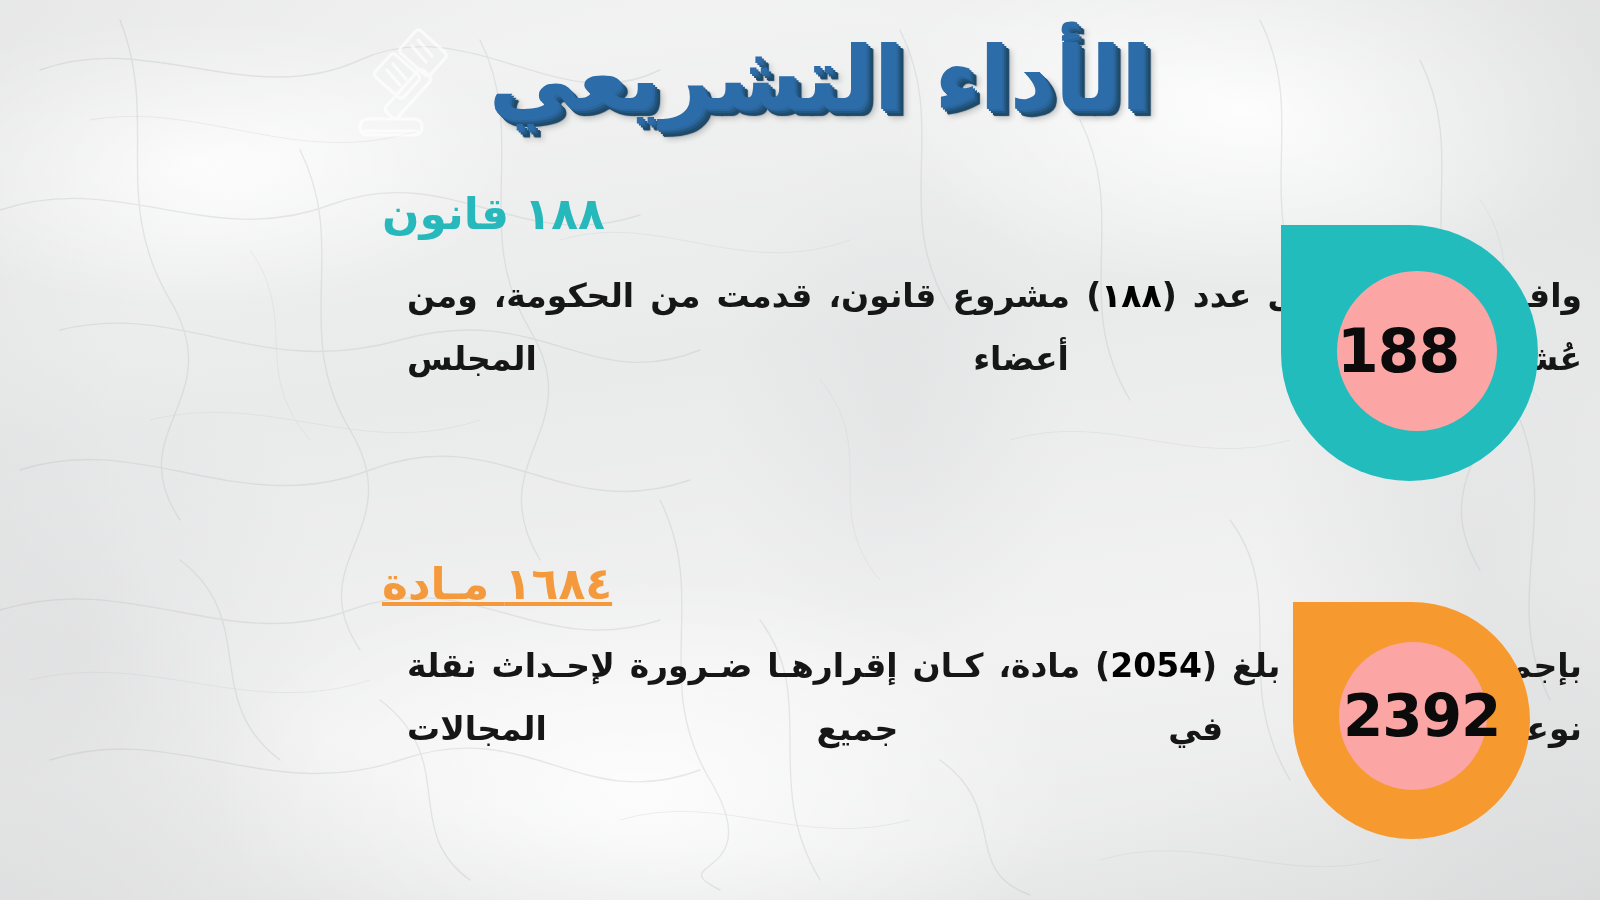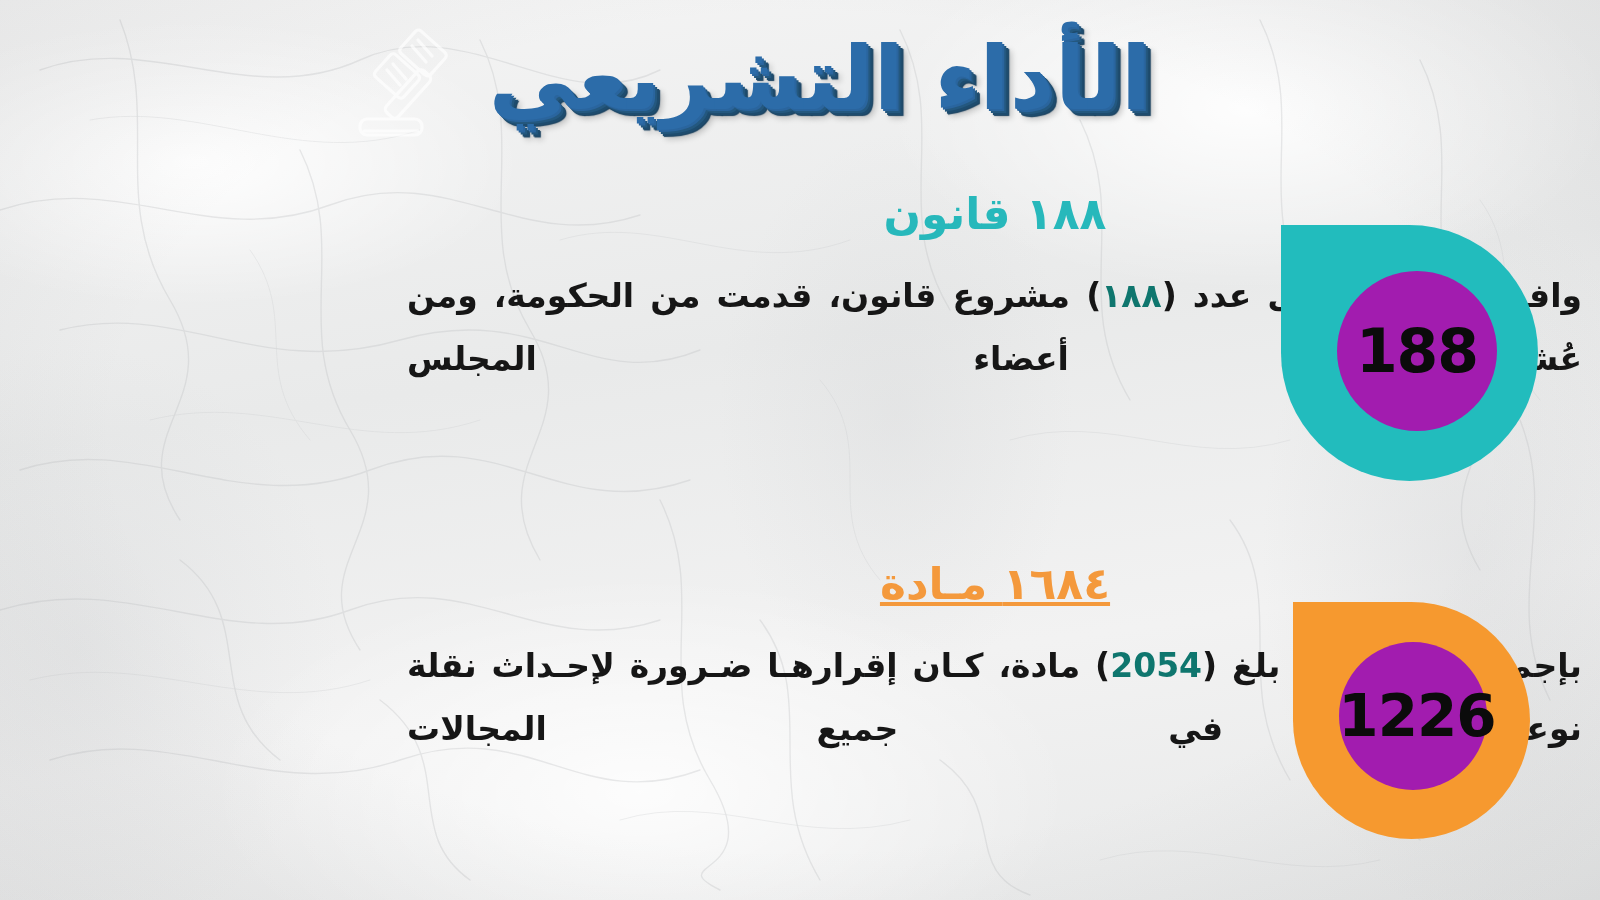--- a/index.html
+++ b/index.html
@@ -103,23 +103,23 @@
     right: 0;
     left: 0;
   }
 
   .stat-block.block-law   { top: 186px; height: 300px; }
   .stat-block.block-item  { top: 556px; height: 300px; }
 
   .stat-heading {
     position: absolute;
     top: 0;
-    right: 0;
+    right: 8px;
     width: 1210px;
-    text-align: center;
+    text-align: left;
     padding-left: 0;
     direction: rtl;
     font-family: "DejaVu Sans", "Liberation Sans", sans-serif;
     font-size: 44px;
     font-weight: bold;
     line-height: 1.25;
     white-space: nowrap;
   }
 
   .stat-heading.teal   { color: #27b8bb; }
@@ -134,21 +134,21 @@
     text-align: justify;
     text-align-last: justify;
     font-family: "DejaVu Sans", "Liberation Sans", sans-serif;
     font-size: 33px;
     font-weight: bold;
     line-height: 1.92;
     color: #161616;
   }
 
   .stat-body .num-red {
-    color: #0f766e;
+    color: #000000;
     font-weight: bold;
   }
 
   
   .badge {
     position: absolute;
     display: flex;
     align-items: center;
     justify-content: center;
   }
@@ -172,25 +172,25 @@
     top: 602px;
     right: 70px;
     width: 237px;
     height: 237px;
   }
 
   .badge.badge-item .badge-shape { background: #f6992f; }
 
   .badge-disc {
     position: absolute;
-    background: #a21caf;
+    background: #fca5a5;
     border-radius: 50%;
     display: flex;
     align-items: center;
-    justify-content: center;
+    justify-content: flex-end;
   }
 
   .badge.badge-law .badge-disc {
     width: 160px;
     height: 160px;
     top: 46px;
     left: 56px;
   }
 
   .badge.badge-item .badge-disc {
@@ -293,17 +293,17 @@
 
   <section class="stat-block block-item">
     <div class="stat-heading orange">١٦٨٤ مـادة</div>
 
     <p class="stat-body"><span>بإجمالي عدد مواد بلغ (</span><span class="num-red">2054</span><span>) مادة، كـان إقرارهـا ضـرورة لإحـداث نقلة نوعية في جميع المجالات</span></p>
   </section>
 
   <div class="badge badge-item">
     <div class="badge-shape"></div>
     <div class="badge-disc">
-      <span class="badge-value">1226</span>
+      <span class="badge-value">2392</span>
     </div>
   </div>
 
 </div>
 
 </body></html>

